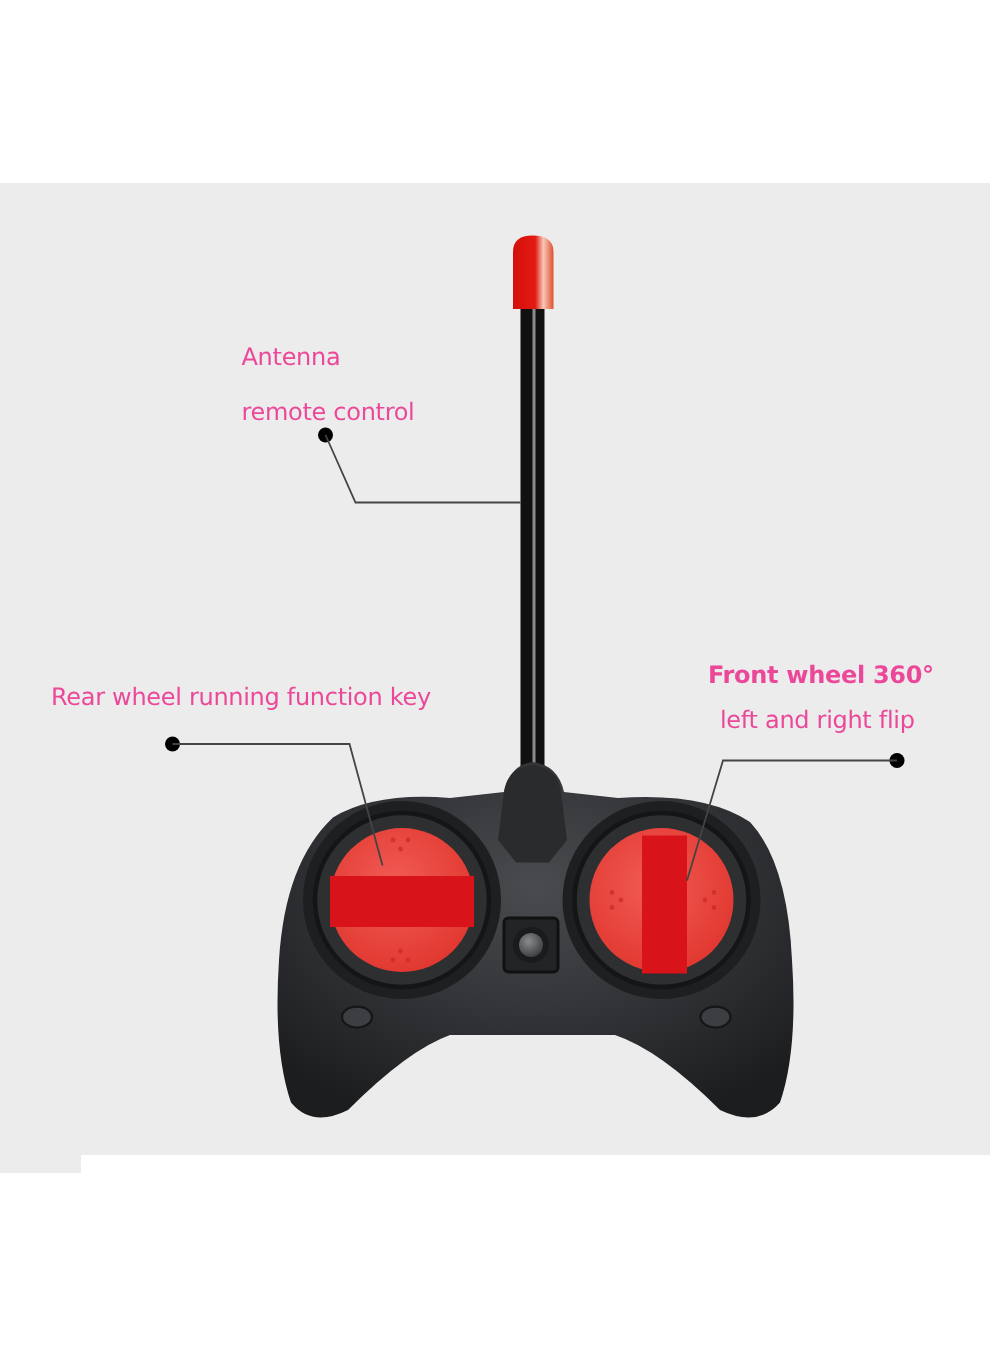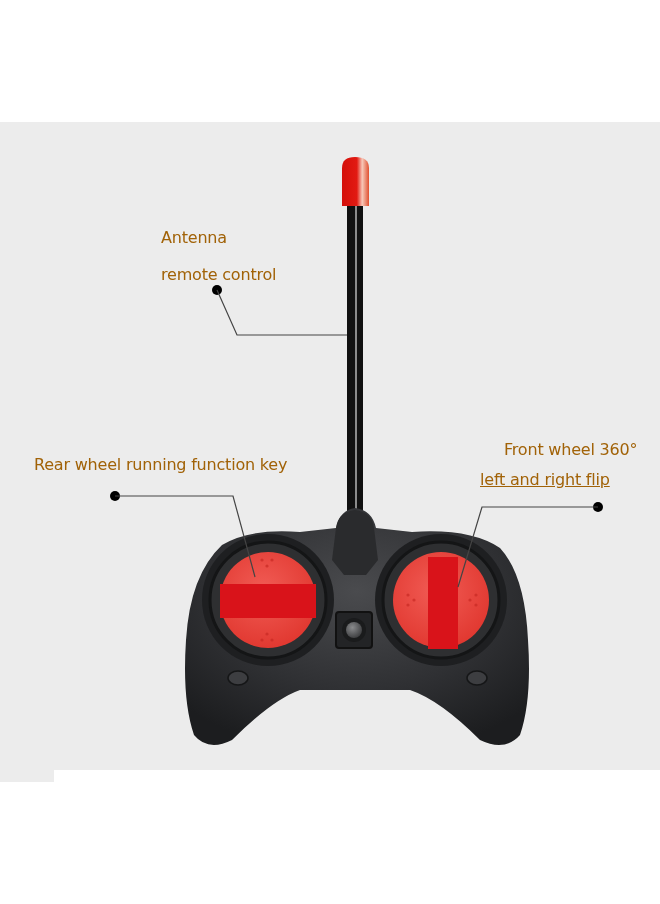--- a/index.html
+++ b/index.html
@@ -10,21 +10,21 @@
     }
     .panel {
       position: absolute; left: 0; top: 122px; width: 660px; height: 648px;
       background: #ececec;
     }
     .notch {
       position: absolute; left: 0; top: 770px; width: 54px; height: 12px;
       background: #ececec;
     }
     .label {
-      position: absolute; color: #a16207; font-size: 16px; line-height: 20px;
+      position: absolute; color: #ec4899; font-size: 16px; line-height: 20px;
       white-space: nowrap; letter-spacing: -0.2px;
     }
     svg.art { position: absolute; left: 0; top: 0; }
   </style>
 </head>
 <body>
 
 <div class="panel"></div>
 <div class="notch"></div>
 
@@ -121,14 +121,14 @@
     <circle cx="598" cy="507" r="5" fill="#000"></circle>
     <polyline points="598,507 482,507 458,587" fill="none" stroke="#444" stroke-width="1.2"></polyline>
   </g>
 </svg>
 
 <div class="label" style="left:161px; top:228px;">Antenna</div>
 <div class="label" style="left:161px; top:265px;">remote control</div>
 
 <div class="label" style="left:34px; top:455px;text-align:center;">Rear wheel running function key</div>
 
-<div class="label" style="left:504px; top:440px;">Front wheel 360°</div>
-<div class="label" style="left:480px; top:470px;text-decoration:underline;">left and right flip</div>
+<div class="label" style="left:472px; top:440px;font-weight:bold;">Front wheel 360°</div>
+<div class="label" style="left:480px; top:470px;">left and right flip</div>
 
 </body></html>

